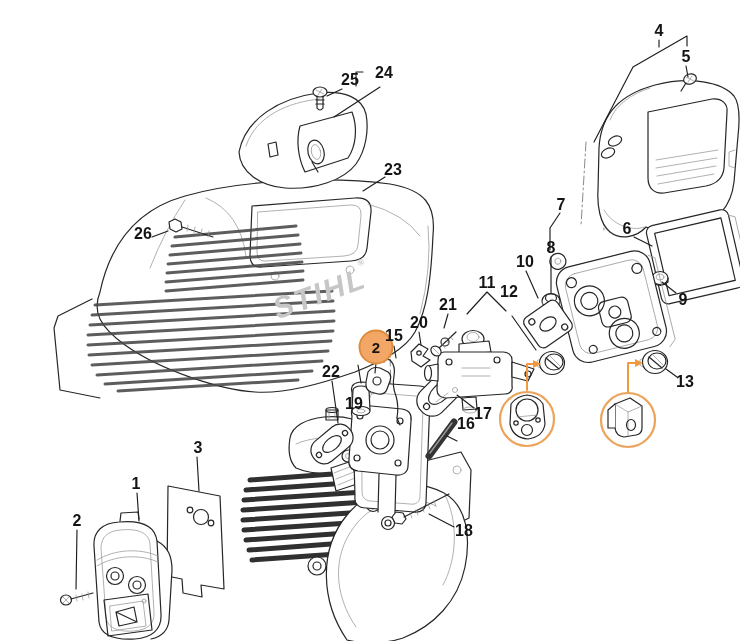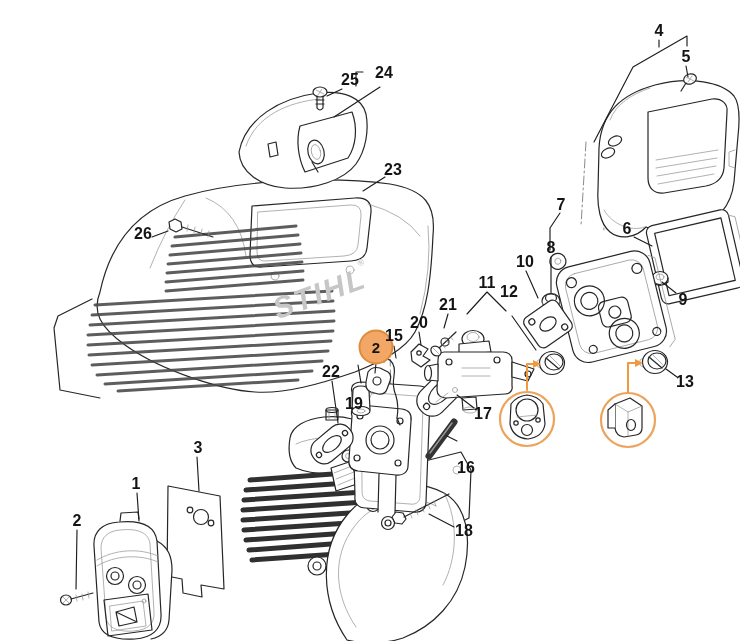--- a/index.html
+++ b/index.html
@@ -389,21 +389,21 @@
       <div class="callout" style="left: 627px; top: 229px;">6</div>
       <div class="callout" style="left: 561px; top: 205px;">7</div>
       <div class="callout" style="left: 551px; top: 248px;">8</div>
       <div class="callout" style="left: 683px; top: 300px;">9</div>
       <div class="callout" style="left: 525px; top: 262px;">10</div>
       <div class="callout" style="left: 487px; top: 283px;">11</div>
       <div class="callout" style="left: 509px; top: 292px; text-align: right;">12</div>
       <div class="callout" style="left: 685px; top: 382px; text-align: right;">13</div>
       <div class="callout hl" style="left: 376px; top: 347px;">2</div>
       <div class="callout" style="left: 394px; top: 336px;">15</div>
-      <div class="callout" style="left: 466px; top: 468px;">16</div>
+      <div class="callout" style="left: 466px; top: 424px;">16</div>
       <div class="callout" style="left: 483px; top: 414px;">17</div>
       <div class="callout" style="left: 464px; top: 531px;">18</div>
       <div class="callout" style="left: 354px; top: 356px; margin-top: 48px;">19</div>
       <div class="callout" style="left: 419px; top: 323px;">20</div>
       <div class="callout" style="left: 448px; top: 305px;">21</div>
       <div class="callout" style="left: 331px; top: 372px;">22</div>
       <div class="callout" style="left: 393px; top: 170px;">23</div>
       <div class="callout" style="left: 384px; top: 73px;">24</div>
       <div class="callout" style="left: 350px; top: 80px;">25</div>
       <div class="callout" style="left: 143px; top: 234px;">26</div>

